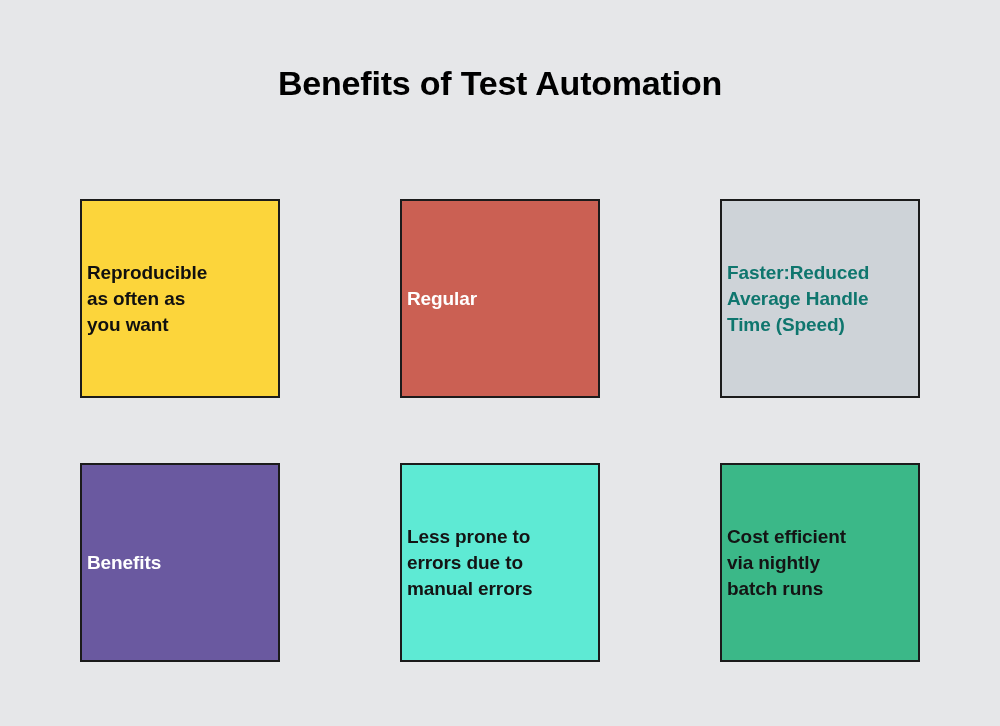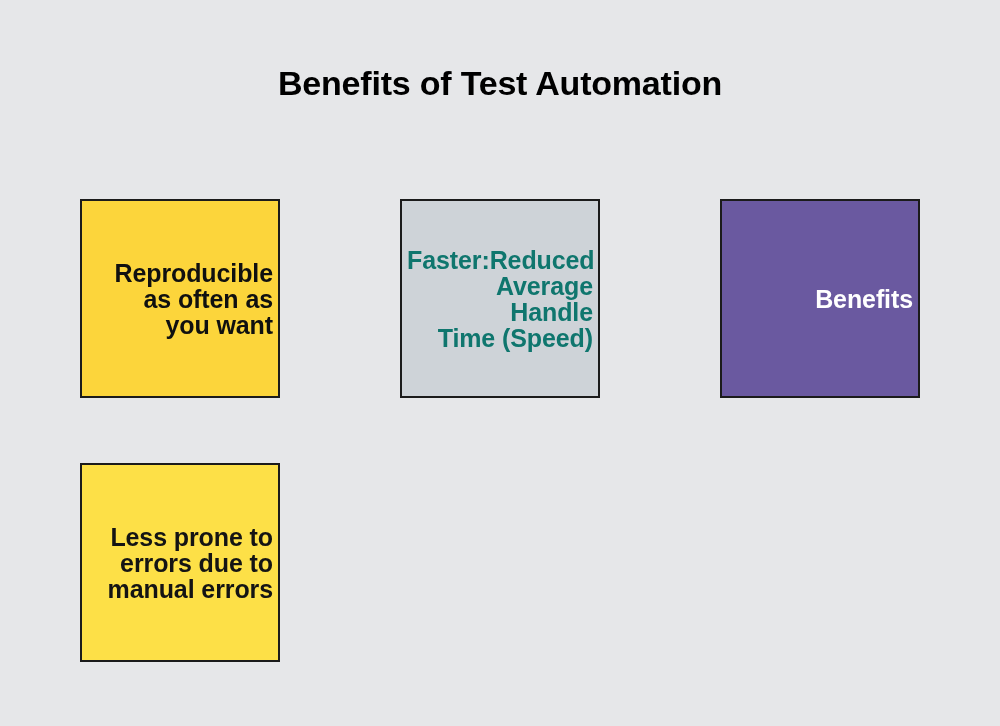--- a/index.html
+++ b/index.html
@@ -47,22 +47,22 @@
     box-sizing: border-box;
     border: 2px solid #1b1b1b;
     display: flex;
     align-items: center;
     justify-content: center;
     overflow: hidden;
   }
   .card-label {
     display: block;
     width: 186px;
-    text-align: right;
-    font-size: 25px;
+    text-align: left;
+    font-size: 19px;
     font-weight: bold;
     line-height: 26px;
     letter-spacing: -0.1px;
     white-space: pre-line;
   }
 </style>
 </head>
 <body style="background: rgb(230, 231, 233);">
 
 <div id="canvas" style="background: rgb(230, 231, 233);">
@@ -70,32 +70,40 @@
   <div id="page-title" style="color: rgb(0, 0, 0);">Benefits of Test Automation</div>
 
   <div id="card-grid">
 
     <div class="card" style="background: rgb(252, 213, 59); border-color: rgb(27, 27, 27);">
       <span class="card-label" style="color: rgb(16, 16, 16);">Reproducible
 as often as
 you want</span>
     </div>
 
+    <div class="card" style="background: rgb(203, 96, 83); border-color: rgb(27, 27, 27);">
+      <span class="card-label" style="color: rgb(255, 255, 255);">Regular</span>
+    </div>
 
     <div class="card" style="background: rgb(206, 211, 216); border-color: rgb(27, 27, 27);">
       <span class="card-label" style="color: #0f766e;">Faster:Reduced
 Average Handle
 Time (Speed)</span>
     </div>
 
     <div class="card" style="background: rgb(106, 89, 160); border-color: rgb(27, 27, 27);">
       <span class="card-label" style="color: rgb(255, 255, 255);">Benefits</span>
     </div>
 
-    <div class="card" style="background: #fde047; border-color: rgb(27, 27, 27);">
+    <div class="card" style="background: #5eead4; border-color: rgb(27, 27, 27);">
       <span class="card-label" style="color: rgb(20, 20, 20);">Less prone to
 errors due to
 manual errors</span>
     </div>
 
+    <div class="card" style="background: rgb(59, 184, 136); border-color: rgb(27, 27, 27);">
+      <span class="card-label" style="color: rgb(20, 20, 20);">Cost efficient
+via nightly
+batch runs</span>
+    </div>
 
   </div>
 </div>
 
 </body></html>

